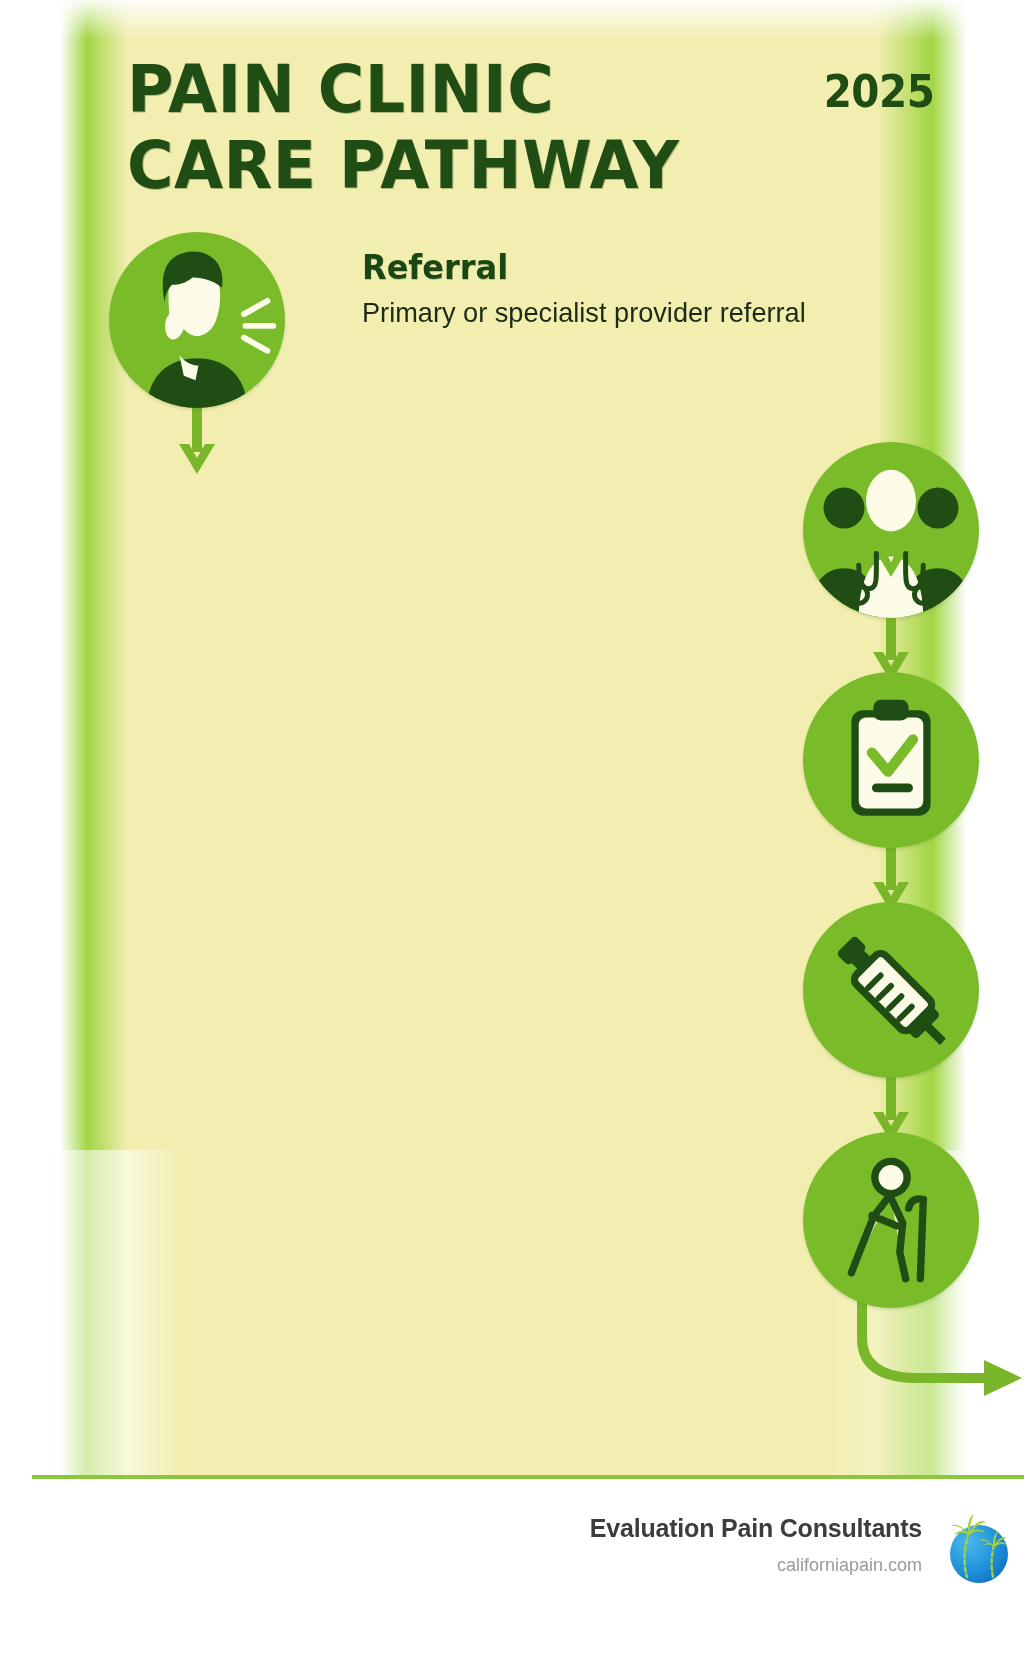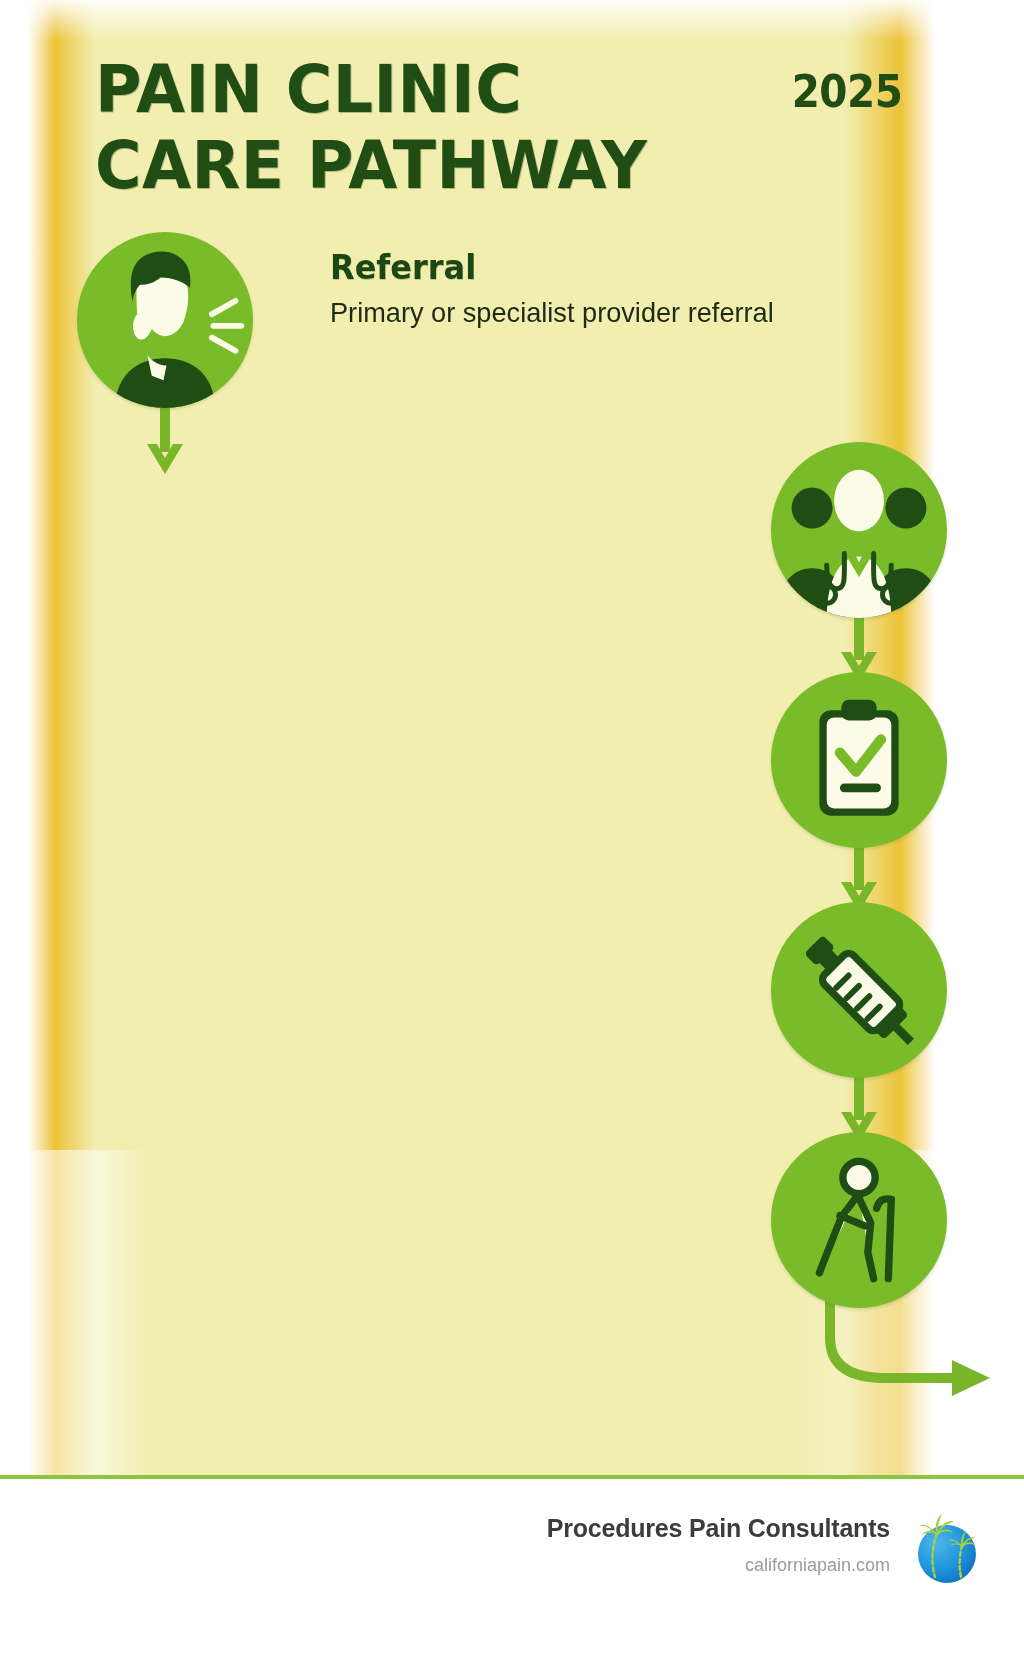--- a/index.html
+++ b/index.html
@@ -13,21 +13,22 @@
     position: relative;
     overflow: hidden;
     font-family: "Liberation Sans", sans-serif;
     -webkit-font-smoothing: antialiased;
   }
 
   
   #poster {
     position: absolute;
     inset: 0;
-    background: #eab308;
+    background: #84cc16;
+    margin-left: 32px;
   }
   .bg-band {
     position: absolute;
     left: 0; top: 0;
     width: 1024px;
     height: 1475px;
     background:
       linear-gradient(to right,
         rgba(255,255,255,1) 0px,
         rgba(255,255,255,1) 28px,
@@ -361,21 +362,21 @@
       </div>
     </div>
 
 
   </div>
 
   <div class="footer-rule"></div>
   <div class="footer">
     <div class="footer-inner">
       <div class="footer-text">
-        <div class="brand">Procedures Pain Consultants</div>
+        <div class="brand">Evaluation Pain Consultants</div>
         <div class="brand-url">californiapain.com</div>
       </div>
       <svg class="logo" viewBox="0 0 74 78" aria-hidden="true">
         <defs>
           <radialGradient id="globeg" cx="32%" cy="30%" r="82%">
             <stop offset="0%" stop-color="#4db8ea"></stop>
             <stop offset="55%" stop-color="#2196dd"></stop>
             <stop offset="100%" stop-color="#0f6fc0"></stop>
           </radialGradient>
         </defs>

